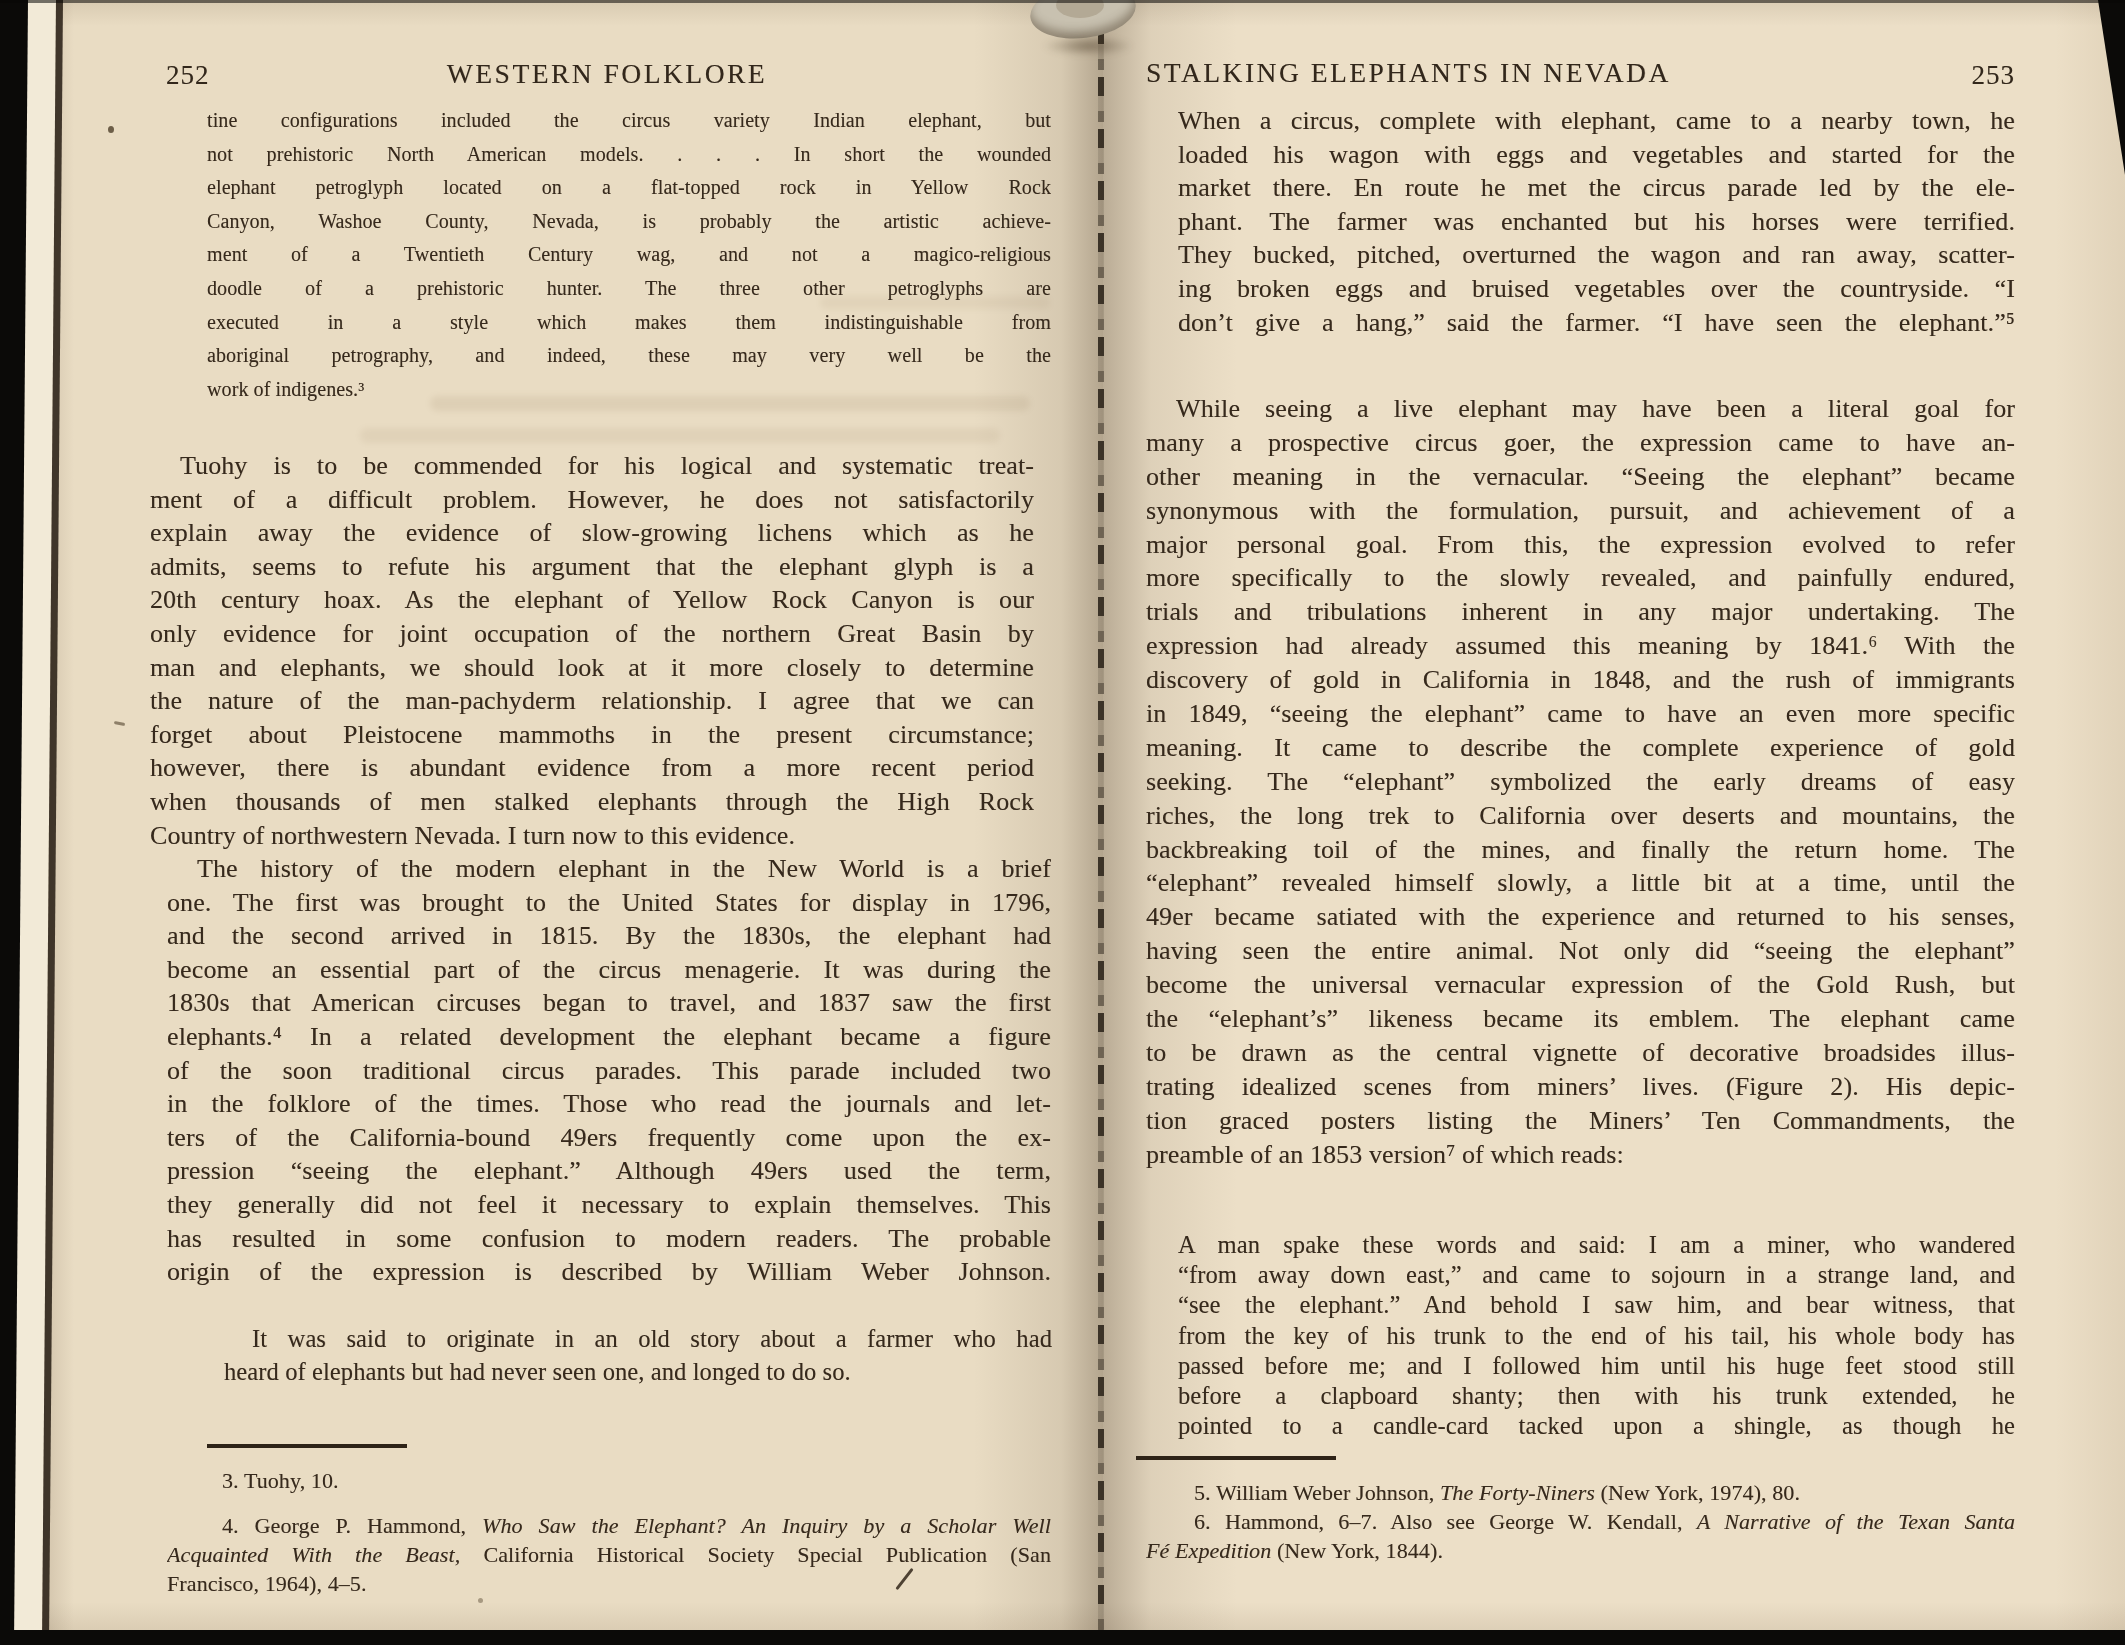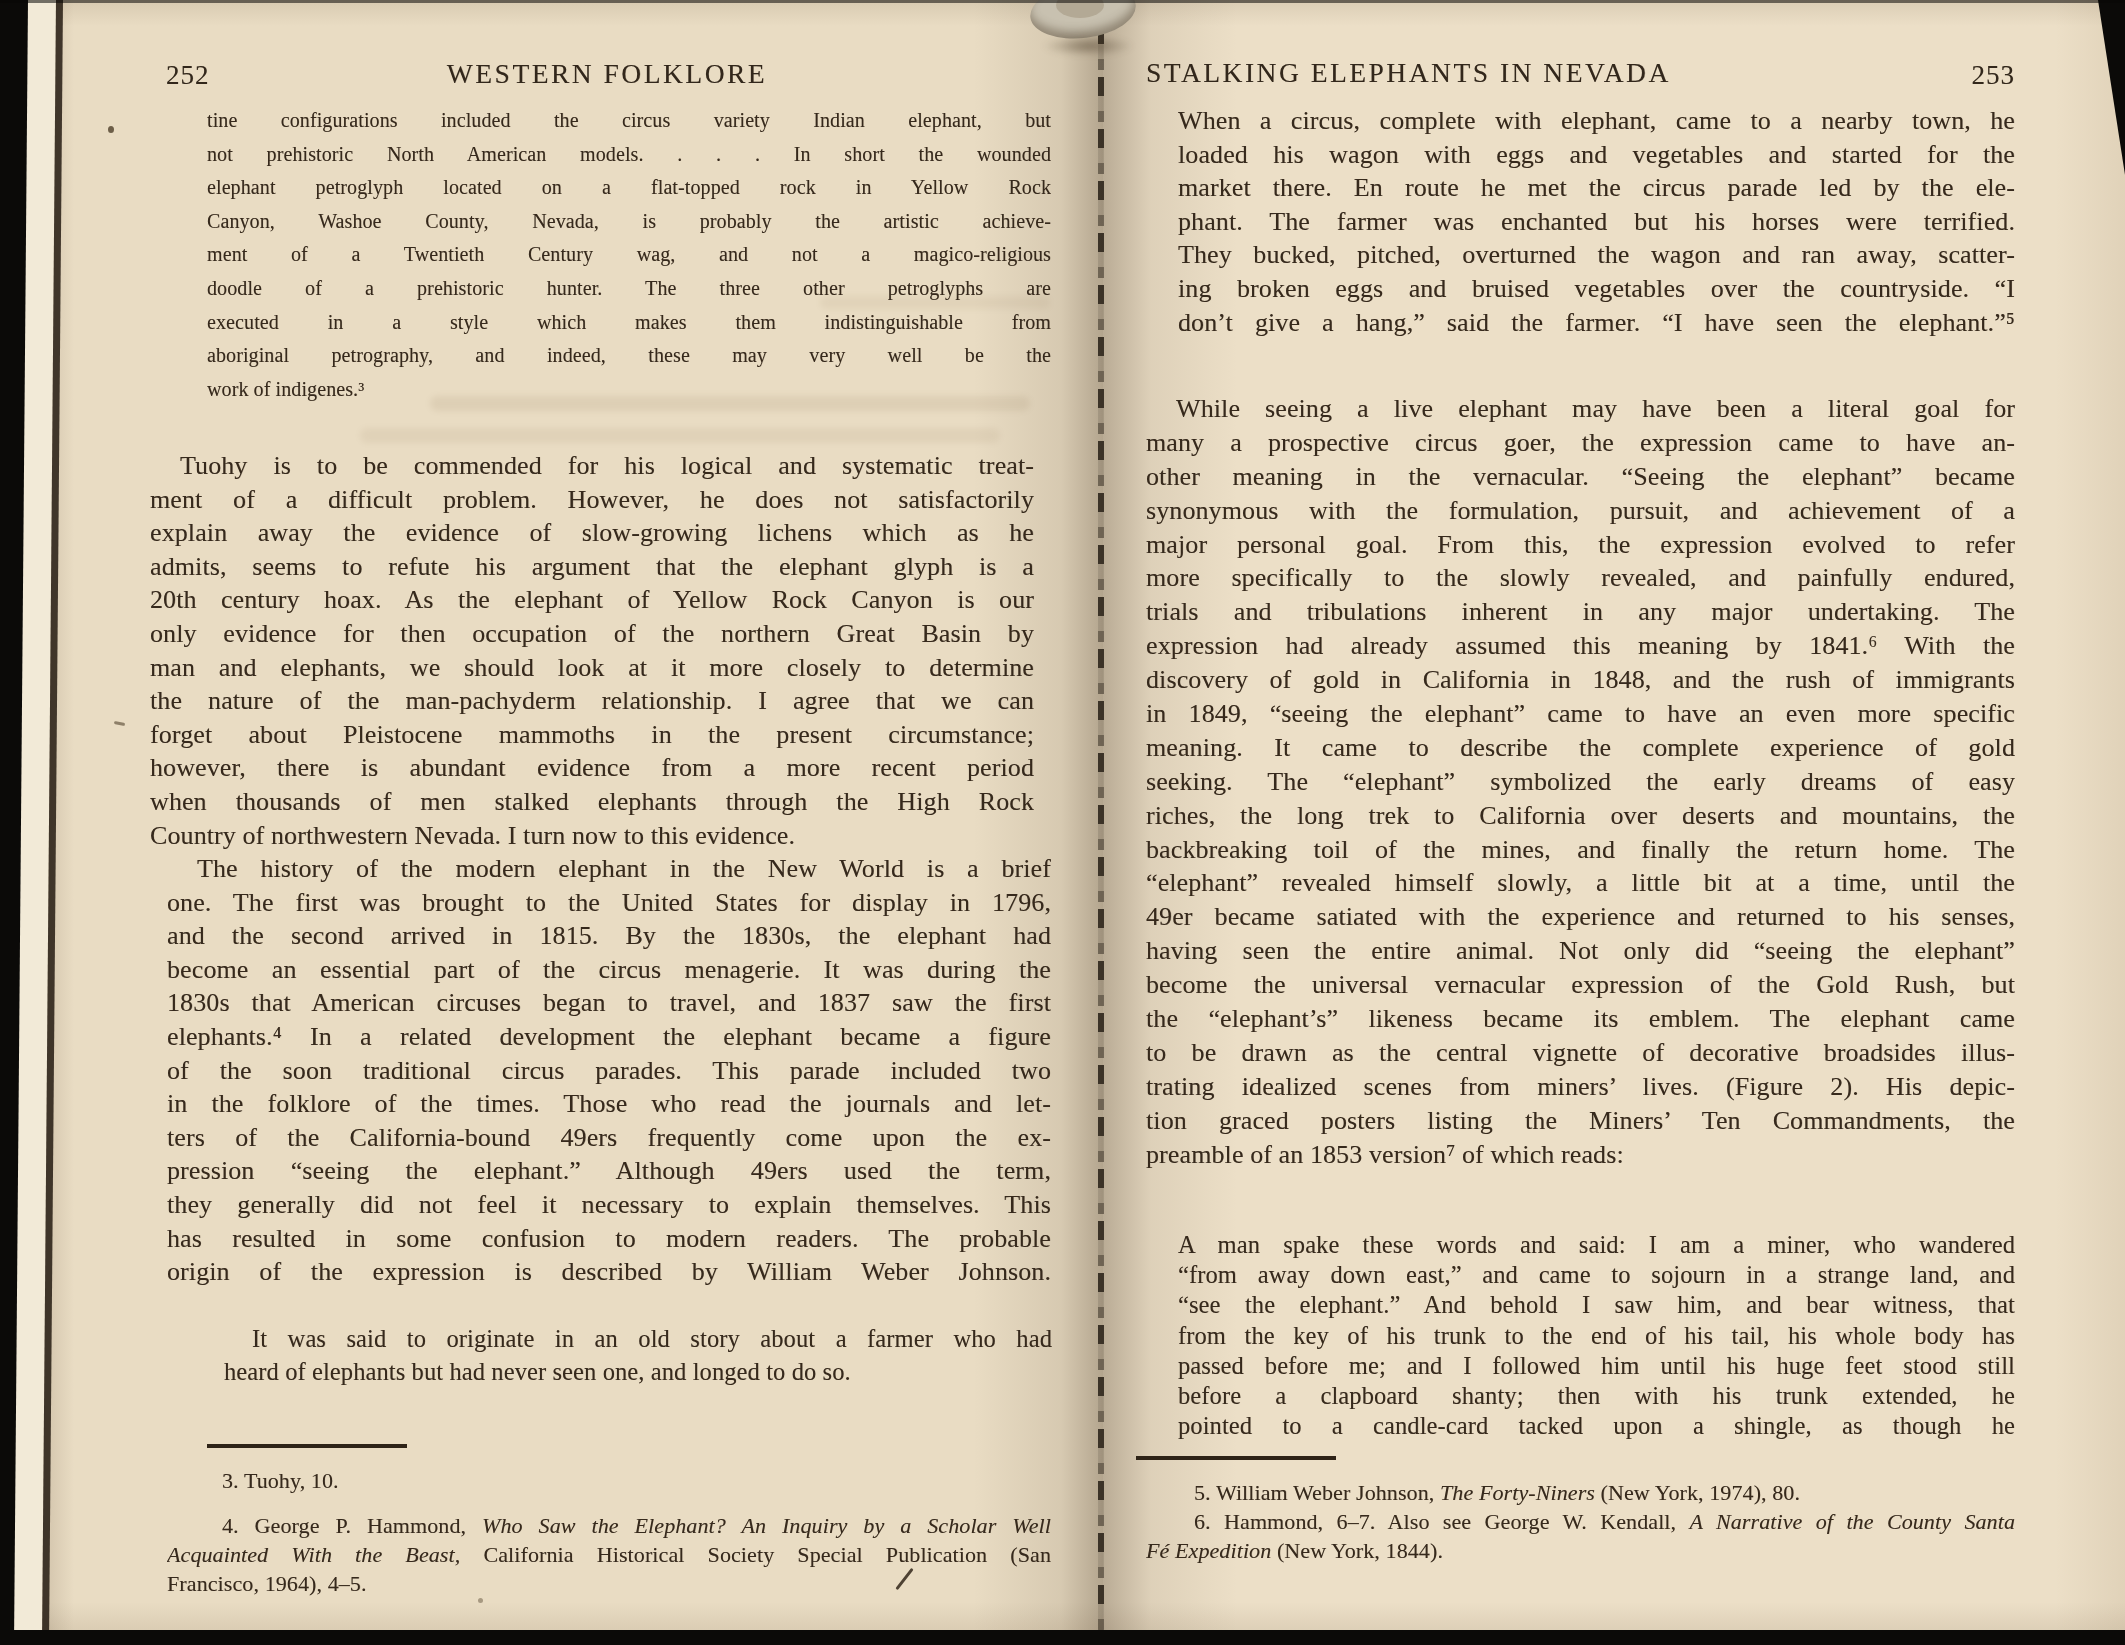--- a/index.html
+++ b/index.html
@@ -96,21 +96,21 @@
       <div class="tline">aboriginal petrography, and indeed, these may very well be the</div>
       <div class="tline tlast">work of indigenes.³</div>
     </div>
 
   <div class="tl-block" style="left:150px;top:449px;width:884px;font-size:26px;--lh:33.6px;--fi:30px;">
       <div class="tline">Tuohy is to be commended for his logical and systematic treat-</div>
       <div class="tline">ment of a difficult problem. However, he does not satisfactorily</div>
       <div class="tline">explain away the evidence of slow-growing lichens which as he</div>
       <div class="tline">admits, seems to refute his argument that the elephant glyph is a</div>
       <div class="tline">20th century hoax. As the elephant of Yellow Rock Canyon is our</div>
-      <div class="tline">only evidence for then occupation of the northern Great Basin by</div>
+      <div class="tline">only evidence for joint occupation of the northern Great Basin by</div>
       <div class="tline">man and elephants, we should look at it more closely to determine</div>
       <div class="tline">the nature of the man-pachyderm relationship. I agree that we can</div>
       <div class="tline">forget about Pleistocene mammoths in the present circumstance;</div>
       <div class="tline">however, there is abundant evidence from a more recent period</div>
       <div class="tline">when thousands of men stalked elephants through the High Rock</div>
       <div class="tline tlast">Country of northwestern Nevada. I turn now to this evidence.</div>
     </div>
 
   <div class="tl-block cont" style="left:167px;top:852px;width:884px;font-size:26px;--lh:33.6px;--fi:30px;">
       <div class="tline">The history of the modern elephant in the New World is a brief</div>
@@ -192,21 +192,21 @@
       <div class="tline">before a clapboard shanty; then with his trunk extended, he</div>
       <div class="tline tlast">pointed to a candle-card tacked upon a shingle, as though he</div>
     </div>
 
   <div class="rule" style="left:1136px;top:1456px;width:200px;"></div>
 
   <div class="tl-block" style="left:1146px;top:1478px;width:869px;font-size:22px;--lh:29.2px;--fi:48px;">
       <div class="tline tlast">5. William Weber Johnson, <i>The Forty-Niners</i> (New York, 1974), 80.</div>
     </div>
   <div class="tl-block" style="left:1146px;top:1507px;width:869px;font-size:22px;--lh:29.2px;--fi:48px;">
-      <div class="tline">6. Hammond, 6–7. Also see George W. Kendall, <i>A Narrative of the County Santa</i></div>
+      <div class="tline">6. Hammond, 6–7. Also see George W. Kendall, <i>A Narrative of the Texan Santa</i></div>
       <div class="tline tlast"><i>Fé Expedition</i> (New York, 1844).</div>
     </div>
 
   <div class="edge-strip"></div>
   <div class="edge-line"></div>
   <div class="notch"></div>
   <div class="notch2"></div>
   <div class="notch-shadow"></div>
   <div class="corner-tr"></div>
   <div class="topline"></div>

